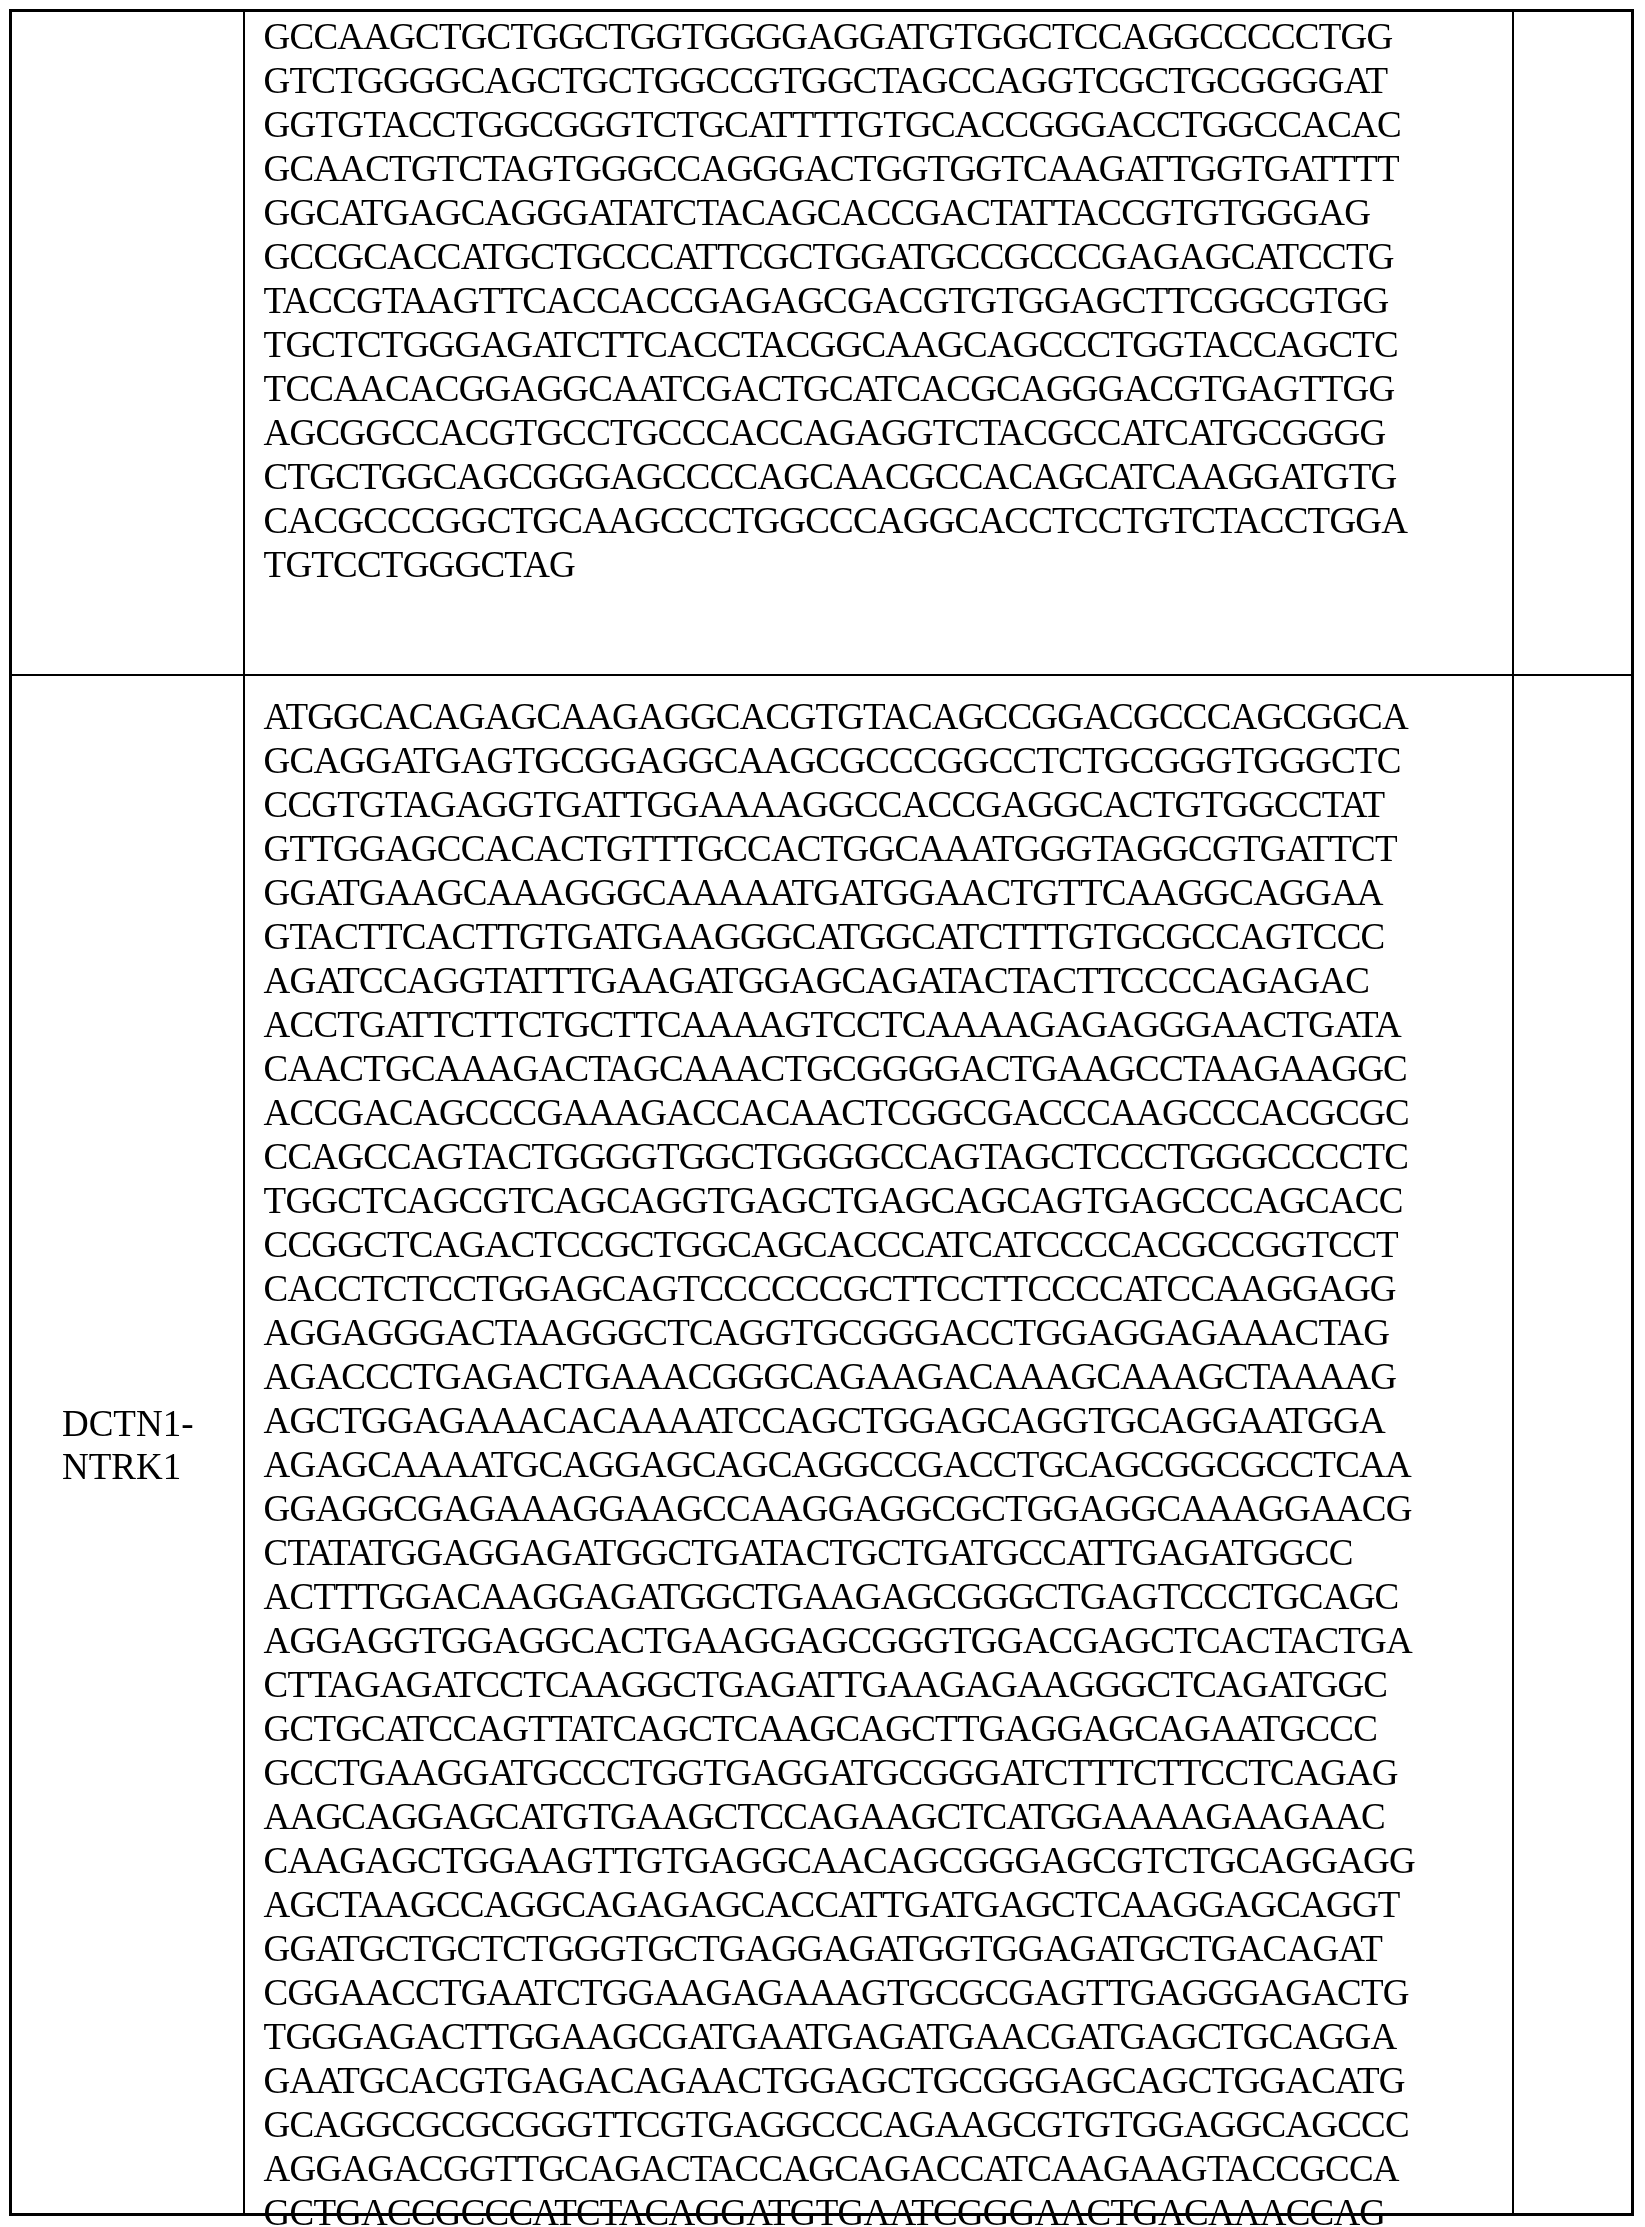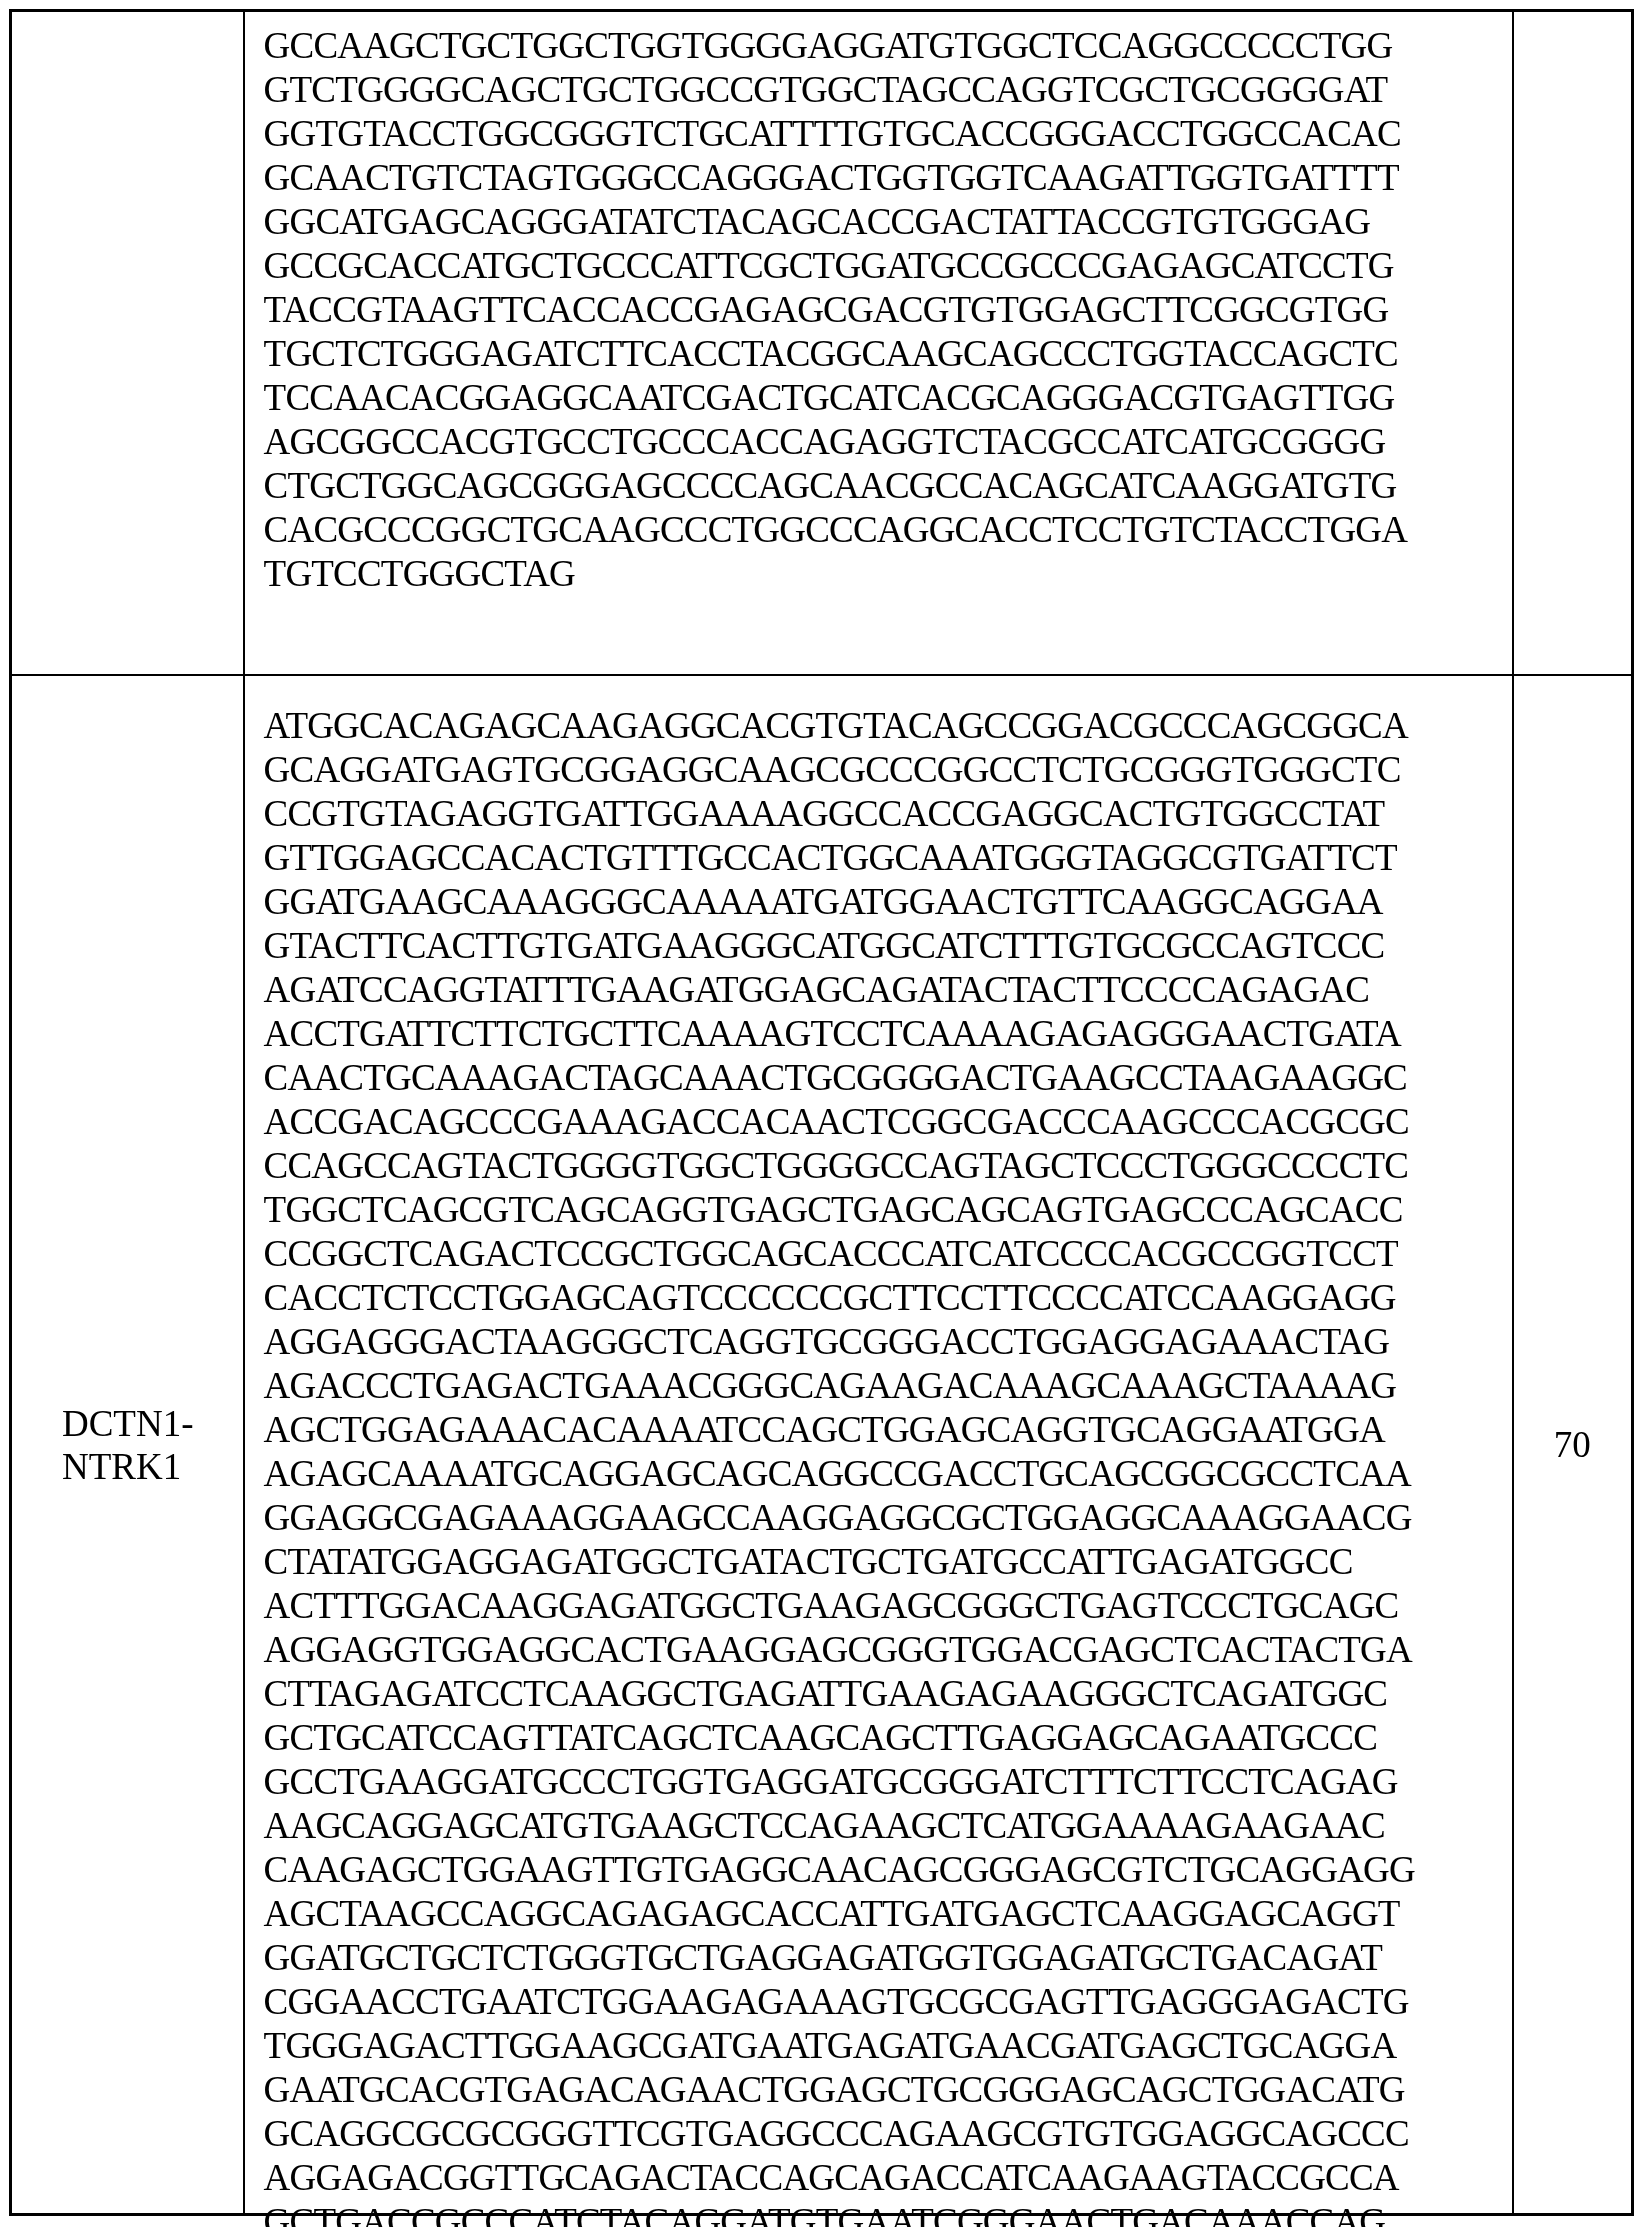--- a/index.html
+++ b/index.html
@@ -14,21 +14,21 @@
   .row2 { top: 664px; bottom: 0; }
   .cell { position: absolute; top: 0; bottom: 0; box-sizing: border-box; }
   .c-name { left: 0; width: 233px; border-right: 2.5px solid #000;
             display: flex; align-items: center; justify-content: center; }
   .c-seq { left: 233px; width: 1269px; border-right: 2.5px solid #000; }
   .c-id { left: 1501px; right: 0;
           display: flex; align-items: center; justify-content: center; }
   .name-label { font-size: 37px; line-height: 43px; }
   .id-label { font-size: 37px; line-height: 43px; }
   .seq-lines { position: absolute; left: 18.4px; top: 2.5px; font-size: 37px; line-height: 44px;
-               letter-spacing: -0.8px; white-space: pre; margin-top: 9px; }
+               letter-spacing: -0.8px; white-space: pre; }
   .row2 .seq-lines { top: 19px; }
   .seq-line { display: block; height: 44px; }
 </style>
 </head>
 <body>
 
 <div class="table">
 
   <div class="row row1">
     <div class="cell c-name">
@@ -45,19 +45,16 @@
   <div class="row row2">
     <div class="cell c-name">
       <div class="name-label">
         <span style="display:block">DCTN1-</span>
         <span style="display:block">NTRK1</span>
       </div>
     </div>
     <div class="cell c-seq">
       <div class="seq-lines" id="seq1"><span class="seq-line">ATGGCACAGAGCAAGAGGCACGTGTACAGCCGGACGCCCAGCGGCA</span><span class="seq-line">GCAGGATGAGTGCGGAGGCAAGCGCCCGGCCTCTGCGGGTGGGCTC</span><span class="seq-line">CCGTGTAGAGGTGATTGGAAAAGGCCACCGAGGCACTGTGGCCTAT</span><span class="seq-line">GTTGGAGCCACACTGTTTGCCACTGGCAAATGGGTAGGCGTGATTCT</span><span class="seq-line">GGATGAAGCAAAGGGCAAAAATGATGGAACTGTTCAAGGCAGGAA</span><span class="seq-line">GTACTTCACTTGTGATGAAGGGCATGGCATCTTTGTGCGCCAGTCCC</span><span class="seq-line">AGATCCAGGTATTTGAAGATGGAGCAGATACTACTTCCCCAGAGAC</span><span class="seq-line">ACCTGATTCTTCTGCTTCAAAAGTCCTCAAAAGAGAGGGAACTGATA</span><span class="seq-line">CAACTGCAAAGACTAGCAAACTGCGGGGACTGAAGCCTAAGAAGGC</span><span class="seq-line">ACCGACAGCCCGAAAGACCACAACTCGGCGACCCAAGCCCACGCGC</span><span class="seq-line">CCAGCCAGTACTGGGGTGGCTGGGGCCAGTAGCTCCCTGGGCCCCTC</span><span class="seq-line">TGGCTCAGCGTCAGCAGGTGAGCTGAGCAGCAGTGAGCCCAGCACC</span><span class="seq-line">CCGGCTCAGACTCCGCTGGCAGCACCCATCATCCCCACGCCGGTCCT</span><span class="seq-line">CACCTCTCCTGGAGCAGTCCCCCCGCTTCCTTCCCCATCCAAGGAGG</span><span class="seq-line">AGGAGGGACTAAGGGCTCAGGTGCGGGACCTGGAGGAGAAACTAG</span><span class="seq-line">AGACCCTGAGACTGAAACGGGCAGAAGACAAAGCAAAGCTAAAAG</span><span class="seq-line">AGCTGGAGAAACACAAAATCCAGCTGGAGCAGGTGCAGGAATGGA</span><span class="seq-line">AGAGCAAAATGCAGGAGCAGCAGGCCGACCTGCAGCGGCGCCTCAA</span><span class="seq-line">GGAGGCGAGAAAGGAAGCCAAGGAGGCGCTGGAGGCAAAGGAACG</span><span class="seq-line">CTATATGGAGGAGATGGCTGATACTGCTGATGCCATTGAGATGGCC</span><span class="seq-line">ACTTTGGACAAGGAGATGGCTGAAGAGCGGGCTGAGTCCCTGCAGC</span><span class="seq-line">AGGAGGTGGAGGCACTGAAGGAGCGGGTGGACGAGCTCACTACTGA</span><span class="seq-line">CTTAGAGATCCTCAAGGCTGAGATTGAAGAGAAGGGCTCAGATGGC</span><span class="seq-line">GCTGCATCCAGTTATCAGCTCAAGCAGCTTGAGGAGCAGAATGCCC</span><span class="seq-line">GCCTGAAGGATGCCCTGGTGAGGATGCGGGATCTTTCTTCCTCAGAG</span><span class="seq-line">AAGCAGGAGCATGTGAAGCTCCAGAAGCTCATGGAAAAGAAGAAC</span><span class="seq-line">CAAGAGCTGGAAGTTGTGAGGCAACAGCGGGAGCGTCTGCAGGAGG</span><span class="seq-line">AGCTAAGCCAGGCAGAGAGCACCATTGATGAGCTCAAGGAGCAGGT</span><span class="seq-line">GGATGCTGCTCTGGGTGCTGAGGAGATGGTGGAGATGCTGACAGAT</span><span class="seq-line">CGGAACCTGAATCTGGAAGAGAAAGTGCGCGAGTTGAGGGAGACTG</span><span class="seq-line">TGGGAGACTTGGAAGCGATGAATGAGATGAACGATGAGCTGCAGGA</span><span class="seq-line">GAATGCACGTGAGACAGAACTGGAGCTGCGGGAGCAGCTGGACATG</span><span class="seq-line">GCAGGCGCGCGGGTTCGTGAGGCCCAGAAGCGTGTGGAGGCAGCCC</span><span class="seq-line">AGGAGACGGTTGCAGACTACCAGCAGACCATCAAGAAGTACCGCCA</span><span class="seq-line">GCTGACCGCCCATCTACAGGATGTGAATCGGGAACTGACAAACCAG</span></div>
     </div>
-    <div class="cell c-id">
-      <div class="id-label">70</div>
-    </div>
   </div>
 
 </div>
 
 
 </body></html>

